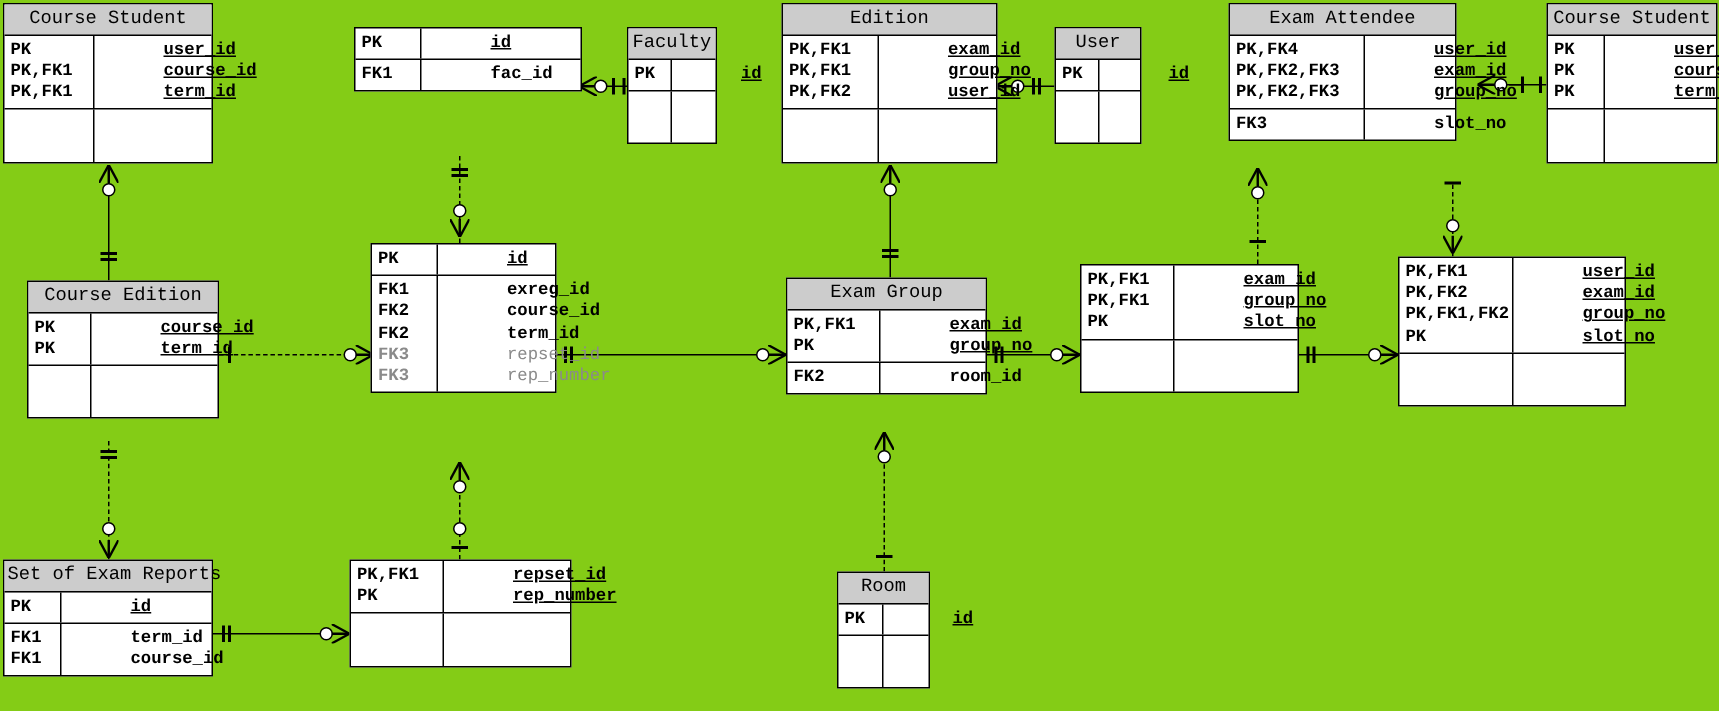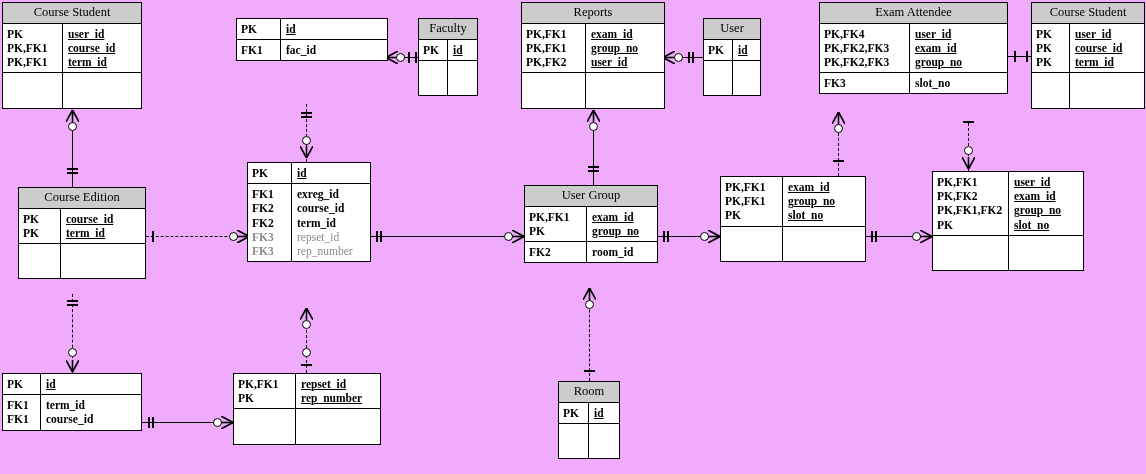--- a/index.html
+++ b/index.html
@@ -1,20 +1,20 @@
 <!DOCTYPE html>
 <html><head>
 <meta charset="utf-8">
 <style>
   html,body{margin:0;padding:0;background:#ffffff;}
   #canvas{
     position:relative;
     width:1146px;height:474px;
-    background:#f0abfc;
-    font-family:Liberation Serif, serif;
+    background:#84cc16;
+    font-family:Liberation Mono, monospace;
     overflow:hidden;
   }
   
   .entity{
     position:absolute;
     box-sizing:border-box;
     border:1px solid #000;
     background:#ffffff;
     z-index:5;
   }
@@ -26,20 +26,21 @@
     font-size:12.5px;
     color:#000;
     line-height:1;
     padding:3px 2px 4px 2px;
     white-space:nowrap;
   }
   .ent-section{
     box-sizing:border-box;
     display:flex;
     border-bottom:1px solid #000;
+    gap:41px;
   }
   .ent-section:last-child{border-bottom:none;}
   .ent-keycol{
     box-sizing:border-box;
     border-right:1px solid #000;
     padding:3px 3px 3px 4px;
     flex:0 0 auto;
   }
   .ent-attrcol{
     box-sizing:border-box;
@@ -128,21 +129,21 @@
           <div class="row blank">&nbsp;</div>
           <div class="row blank">&nbsp;</div>
         </div>
         <div class="ent-attrcol">
           <div class="row blank">&nbsp;</div>
           <div class="row blank">&nbsp;</div>
         </div>
       </div>
     </div>
     <div class="entity" style="left: 521px; top: 2px; width: 144px;">
-      <div class="ent-title">Reports</div>
+      <div class="ent-title">Edition</div>
       <div class="ent-section">
         <div class="ent-keycol" style="width: 64px;">
           <div class="row k">PK,FK1</div>
           <div class="row k">PK,FK1</div>
           <div class="row k">PK,FK2</div>
         </div>
         <div class="ent-attrcol">
           <div class="row pk">exam_id</div>
           <div class="row pk">group_no</div>
           <div class="row pk">user_id</div>
@@ -173,21 +174,21 @@
         <div class="ent-keycol" style="width: 29px;">
           <div class="row blank">&nbsp;</div>
           <div class="row blank">&nbsp;</div>
         </div>
         <div class="ent-attrcol">
           <div class="row blank">&nbsp;</div>
           <div class="row blank">&nbsp;</div>
         </div>
       </div>
     </div>
-    <div class="entity" style="left: 819px; top: 2px; width: 189px;">
+    <div class="entity" style="left: 819px; top: 2px; width: 152px;">
       <div class="ent-title">Exam Attendee</div>
       <div class="ent-section">
         <div class="ent-keycol" style="width: 90px;">
           <div class="row k">PK,FK4</div>
           <div class="row k">PK,FK2,FK3</div>
           <div class="row k">PK,FK2,FK3</div>
         </div>
         <div class="ent-attrcol">
           <div class="row pk">user_id</div>
           <div class="row pk">exam_id</div>
@@ -271,21 +272,21 @@
         <div class="ent-attrcol">
           <div class="row k">exreg_id</div>
           <div class="row k">course_id</div>
           <div class="row k">term_id</div>
           <div class="row dim">repset_id</div>
           <div class="row dim">rep_number</div>
         </div>
       </div>
     </div>
     <div class="entity" style="left: 524px; top: 185px; width: 134px;">
-      <div class="ent-title">User Group</div>
+      <div class="ent-title">Exam Group</div>
       <div class="ent-section">
         <div class="ent-keycol" style="width: 62px;">
           <div class="row k">PK,FK1</div>
           <div class="row k">PK</div>
         </div>
         <div class="ent-attrcol">
           <div class="row pk">exam_id</div>
           <div class="row pk">group_no</div>
         </div>
       </div>
@@ -342,20 +343,21 @@
           <div class="row blank">&nbsp;</div>
           <div class="row blank">&nbsp;</div>
         </div>
         <div class="ent-attrcol">
           <div class="row blank">&nbsp;</div>
           <div class="row blank">&nbsp;</div>
         </div>
       </div>
     </div>
     <div class="entity" style="left: 2px; top: 373px; width: 140px;">
+      <div class="ent-title">Set of Exam Reports</div>
       <div class="ent-section">
         <div class="ent-keycol" style="width: 38px;">
           <div class="row k">PK</div>
         </div>
         <div class="ent-attrcol">
           <div class="row pk">id</div>
         </div>
       </div>
       <div class="ent-section">
         <div class="ent-keycol" style="width: 38px;">

